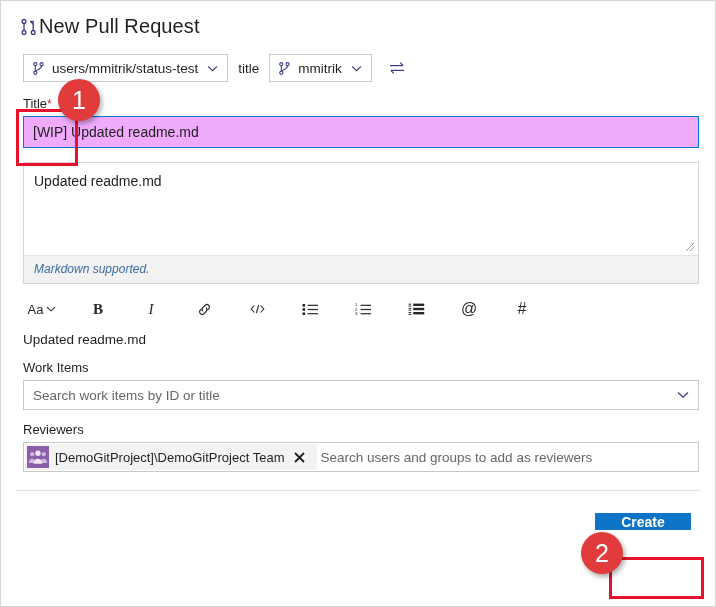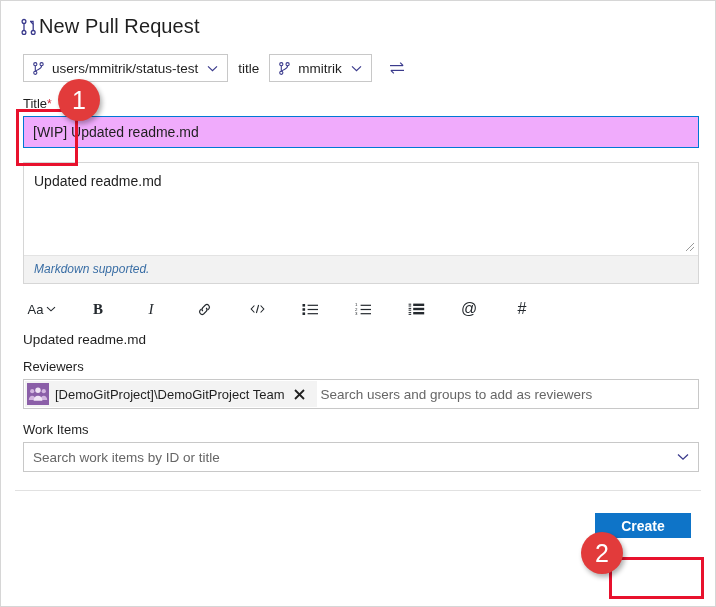--- a/index.html
+++ b/index.html
@@ -257,21 +257,21 @@
   }
   .footer {
     display: flex;
     justify-content: flex-end;
     padding: 22px 24px 0 0;
   }
   .create-btn {
     background: #0e74c8;
     color: #fff;
     border: 0;
-    height: 25px;
+    height: 17px;
     min-width: 96px;
     padding: 0 18px;
     font-family: "Liberation Sans", sans-serif;
     font-size: 14px;
     font-weight: bold;
     cursor: pointer;
   }
 
   
   .anno-rect {
@@ -462,20 +462,32 @@
     </div>
     <div class="tb-btn">
       <span class="at-glyph">@</span>
     </div>
     <div class="tb-btn">
       <span class="hash-glyph">#</span>
     </div>
   </div>
 
   <div class="preview-line">Updated readme.md</div>
+
+  <div class="field wi-wrap">
+    <div class="field-label">Work Items</div>
+    <div class="wi-box">
+      <input class="wi-input" type="text" placeholder="Search work items by ID or title" style="">
+      <span class="wi-chev">
+        <svg class="icon-svg" width="12" height="8" viewBox="0 0 12 8" fill="none" stroke="#3a3a8c" stroke-width="1.3">
+          <path d="M1 1.6 L6 6.2 L11 1.6"></path>
+        </svg>
+      </span>
+    </div>
+  </div>
 
   <div class="field reviewers-wrap">
     <div class="field-label">Reviewers</div>
     <div class="chip-input">
       <div class="rev-chip">
         <span class="rev-avatar">
           <svg class="icon-svg" width="20" height="16" viewBox="0 0 20 16">
             <circle cx="4.2" cy="5.2" r="2.1" fill="#d3b6e0"></circle>
             <path d="M0.8 14 c0-2.6 1.5-4.2 3.4-4.2 s3.4 1.6 3.4 4.2z" fill="#d3b6e0"></path>
             <circle cx="15.8" cy="5.2" r="2.1" fill="#d3b6e0"></circle>
@@ -489,32 +501,20 @@
           <svg class="icon-svg" width="11" height="11" viewBox="0 0 11 11" stroke="#1f1f1f" stroke-width="1.8">
             <line x1="1" y1="1" x2="10" y2="10"></line>
             <line x1="10" y1="1" x2="1" y2="10"></line>
           </svg>
         </span>
       </div>
       <input class="rev-search" type="text" placeholder="Search users and groups to add as reviewers" style="">
     </div>
   </div>
 
-  <div class="field wi-wrap">
-    <div class="field-label">Work Items</div>
-    <div class="wi-box">
-      <input class="wi-input" type="text" placeholder="Search work items by ID or title" style="">
-      <span class="wi-chev">
-        <svg class="icon-svg" width="12" height="8" viewBox="0 0 12 8" fill="none" stroke="#3a3a8c" stroke-width="1.3">
-          <path d="M1 1.6 L6 6.2 L11 1.6"></path>
-        </svg>
-      </span>
-    </div>
-  </div>
-
   <div class="footer-sep"></div>
   <div class="footer">
     <button class="create-btn">Create</button>
   </div>
 
   <div class="anno-rect" style="left:15px; top:108px; width:62px; height:57px;"></div>
   <div class="anno-badge" style="left:57px; top:78px;">1</div>
 
   <div class="anno-rect" style="left:608px; top:556px; width:95px; height:42px;"></div>
   <div class="anno-badge" style="left:580px; top:531px;">2</div>

